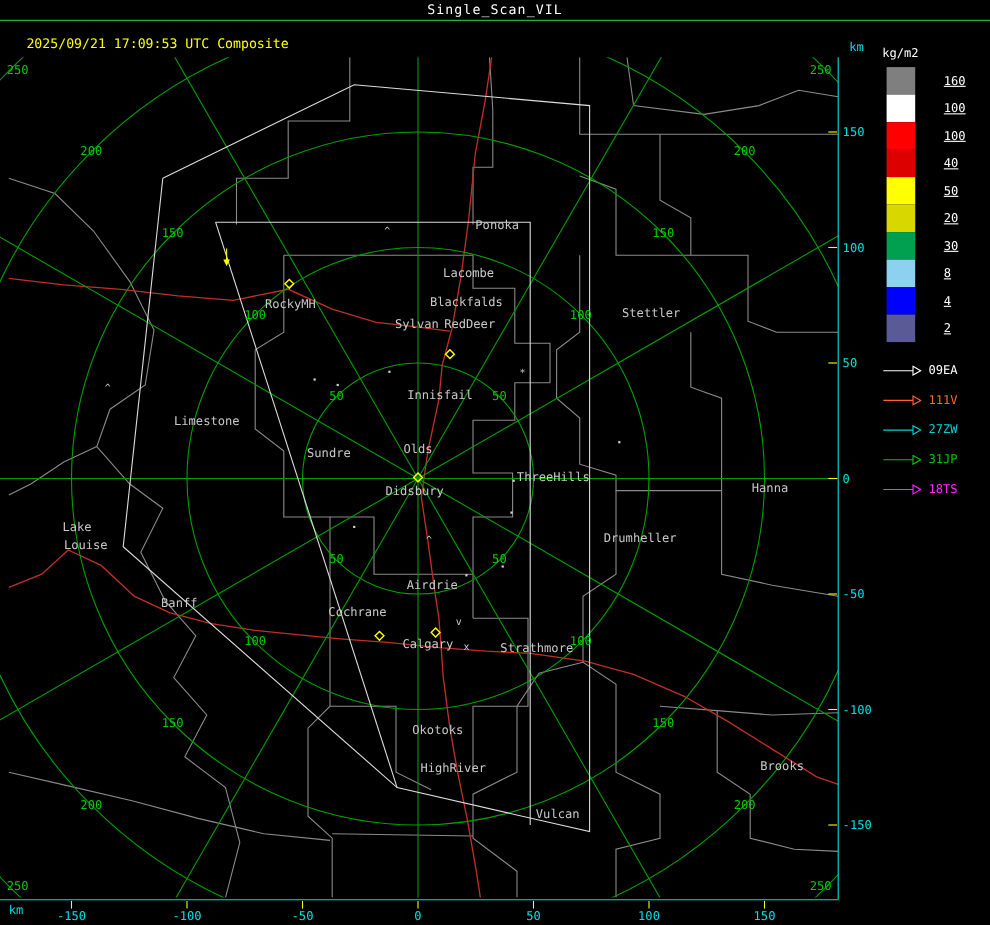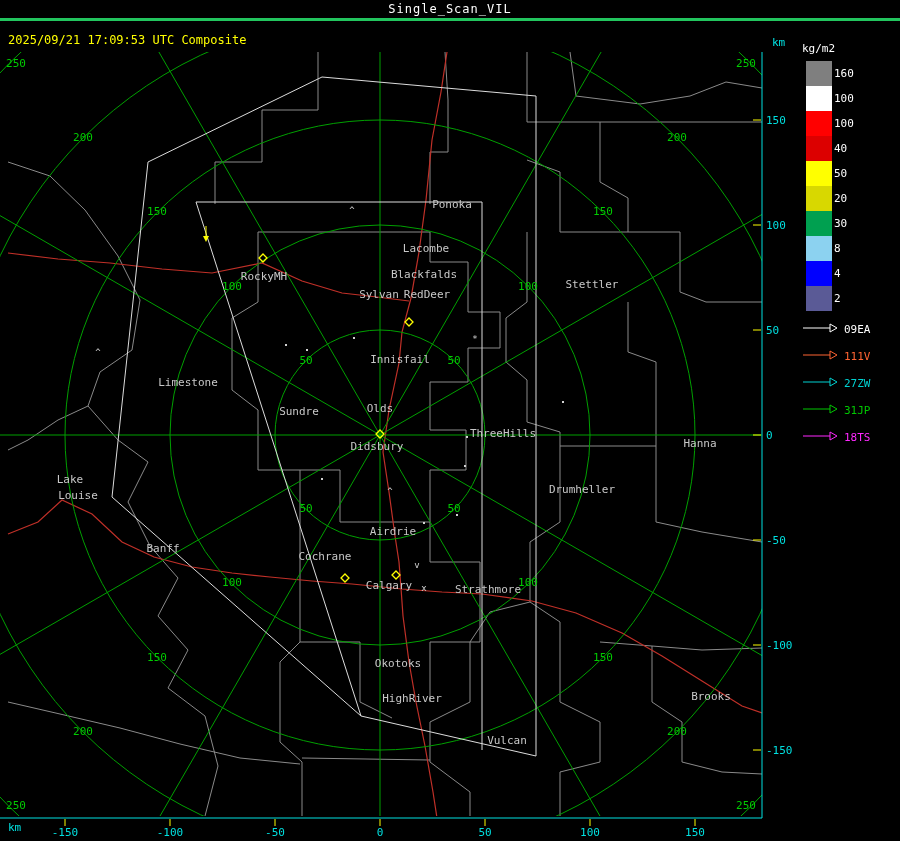--- a/index.html
+++ b/index.html
@@ -1,30 +1,30 @@
 <!DOCTYPE html>
 <html><head>
 <meta charset="utf-8">
 <style>
   html,body{margin:0;padding:0;background:#000;}
   body{width:900px;height:841px;overflow:hidden;font-family:"DejaVu Sans Mono",monospace;}
   #screen{position:relative;width:900px;height:841px;background:#000;}
-  .titlebar{position:absolute;top:0;left:0;width:900px;height:18px;border-bottom:3px solid #22c55e;
+  .titlebar{position:absolute;top:0;left:0;width:900px;height:18px;border-bottom:1px solid #22c55e;
             color:#fff;font-size:12px;text-align:center;line-height:18px;letter-spacing:1px;}
-  .timestamp{position:absolute;left:8px;top:33px;color:#ffff00;font-size:12px;white-space:pre;}
+  .timestamp{position:absolute;left:24px;top:33px;color:#ffff00;font-size:12px;white-space:pre;}
   .km-top{position:absolute;left:772px;top:36px;color:#00e0e0;font-size:11px;}
   .km-bottom{position:absolute;left:8px;top:821px;color:#00e0e0;font-size:11px;}
   #map-svg{position:absolute;left:0;top:0;}
   #legend{position:absolute;left:802px;top:42px;width:96px;color:#fff;font-size:11px;}
   .legend-title{margin-bottom:6px;}
   .lrow{display:flex;align-items:center;height:25px;}
   .swatch{width:26px;height:25px;margin-left:4px;flex:none;}
-  .lval{margin-left:2px;}
+  .lval{margin-left:26px;text-decoration:underline;}
   #radar-list{margin-top:12px;}
-  .rrow{display:flex;height:27px;}
+  .rrow{display:flex;align-items:center;height:27px;}
   .rid{margin-left:6px;}
 </style>
 </head>
 <body>
 
 <div id="screen">
 
   <div class="titlebar">
     <span>Single_Scan_VIL</span>
   </div>

